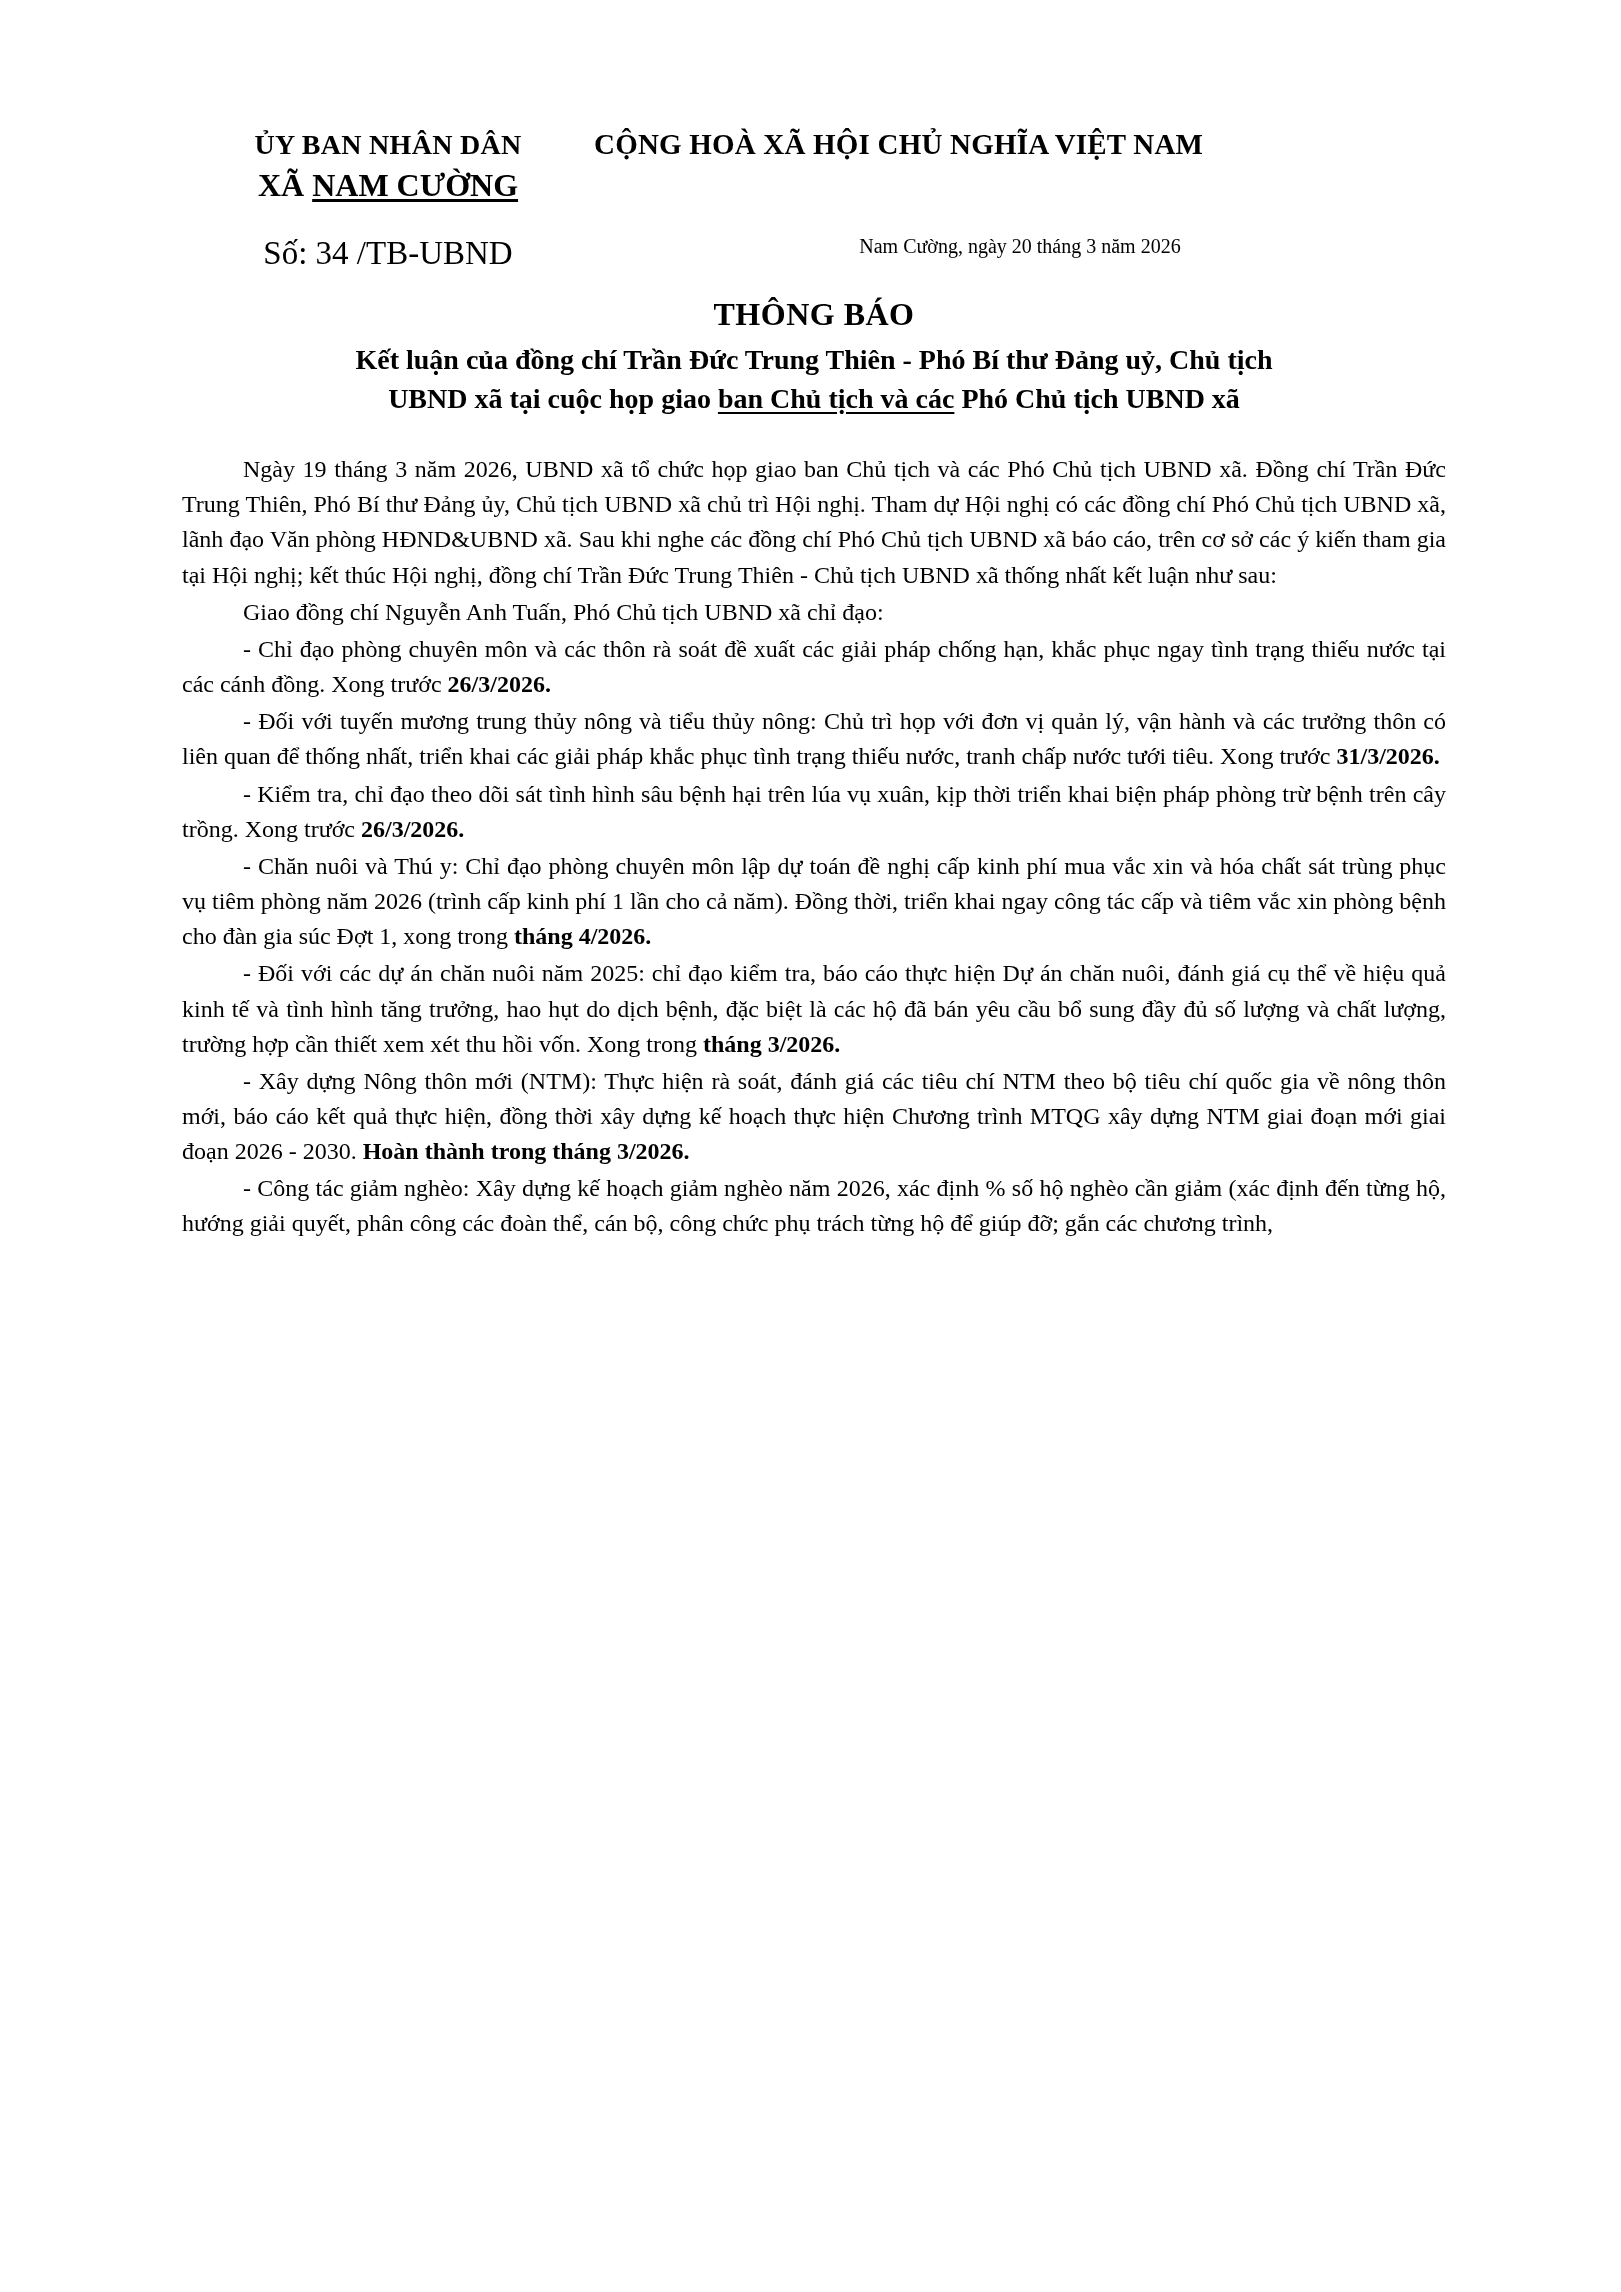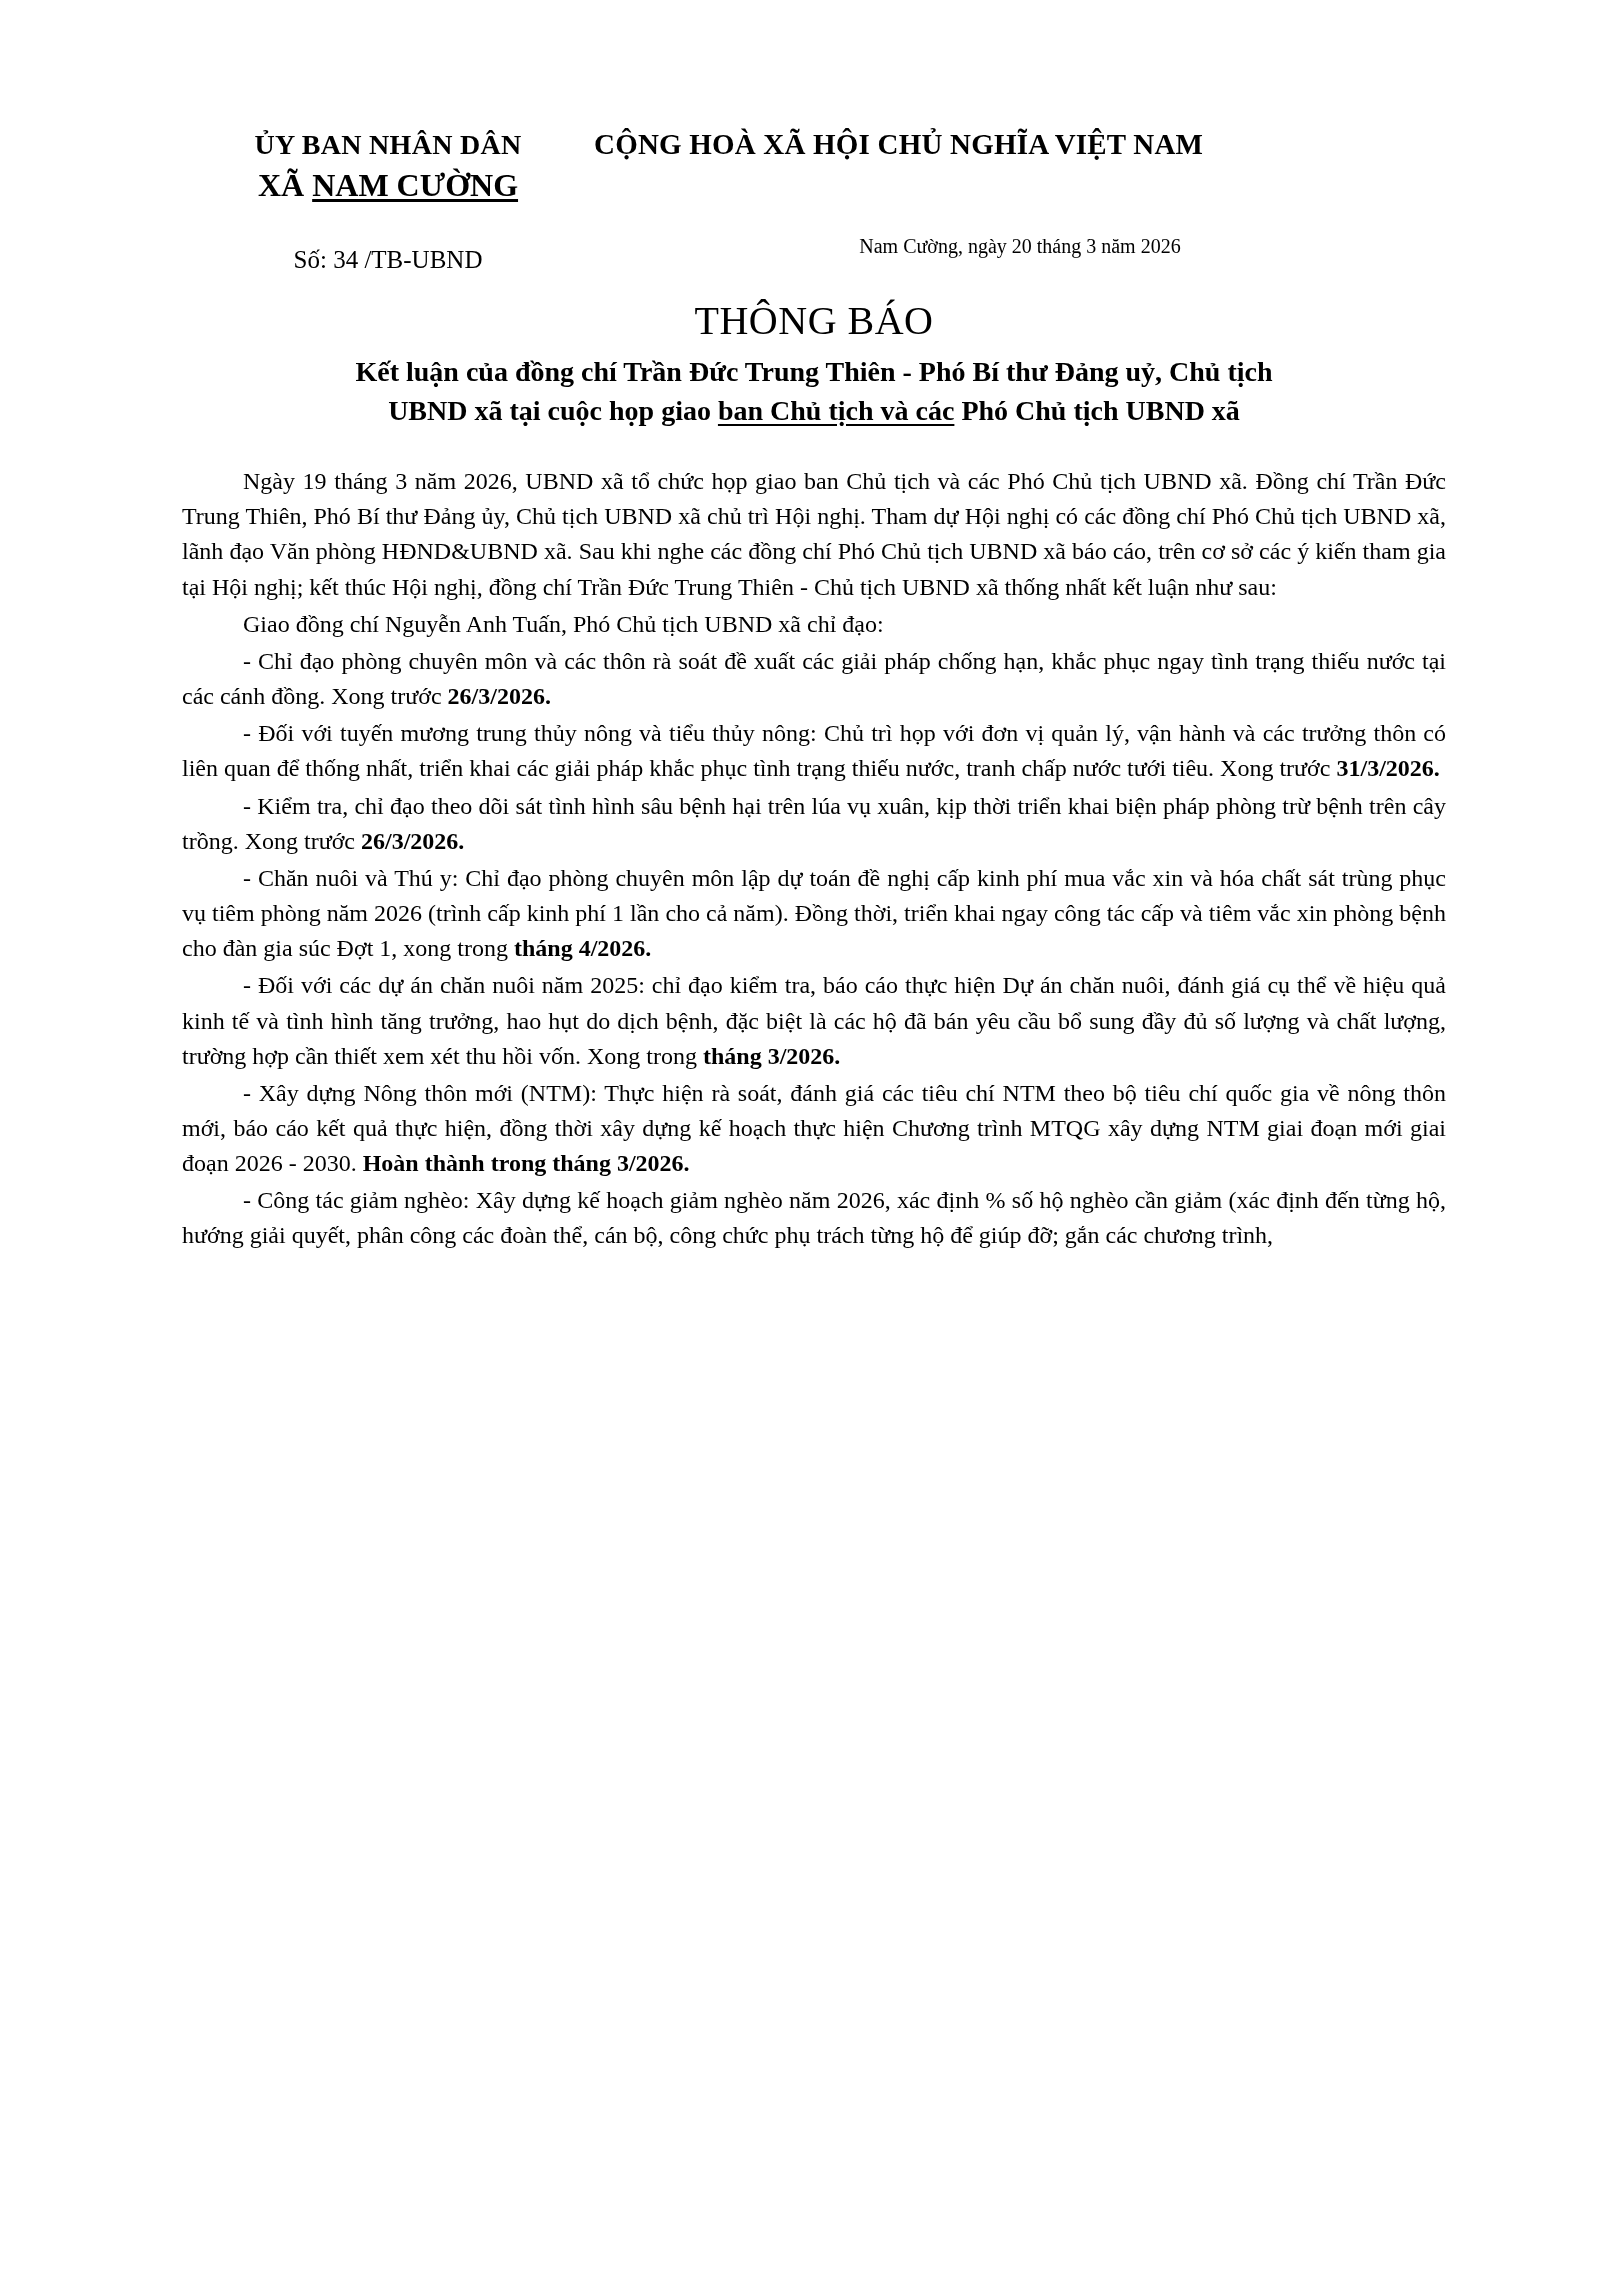--- a/index.html
+++ b/index.html
@@ -77,37 +77,36 @@
   .subheader {
     display: flex;
     flex-direction: row;
     align-items: flex-start;
     width: 100%;
     margin-top: 29px;
   }
   .doc-number {
     width: 412px;
     text-align: center;
-    font-size: 25px;
-    margin-top: 11px;
+    font-size: 33px;
   }
   .doc-place {
     flex: 1;
     text-align: center;
     font-size: 20px;
   }
 
   
   .title-block {
     text-align: center;
     margin-top: 21.6px;
   }
   .doc-type {
-    font-size: 40px;
-    font-weight: normal;
+    font-size: 32px;
+    font-weight: bold;
     letter-spacing: 0.5px;
     line-height: 1.25;
   }
   .doc-title {
     font-size: 28px;
     font-weight: bold;
     line-height: 1.42;
     margin-top: 5.9px;
     padding: 0 13.7px;
   }

